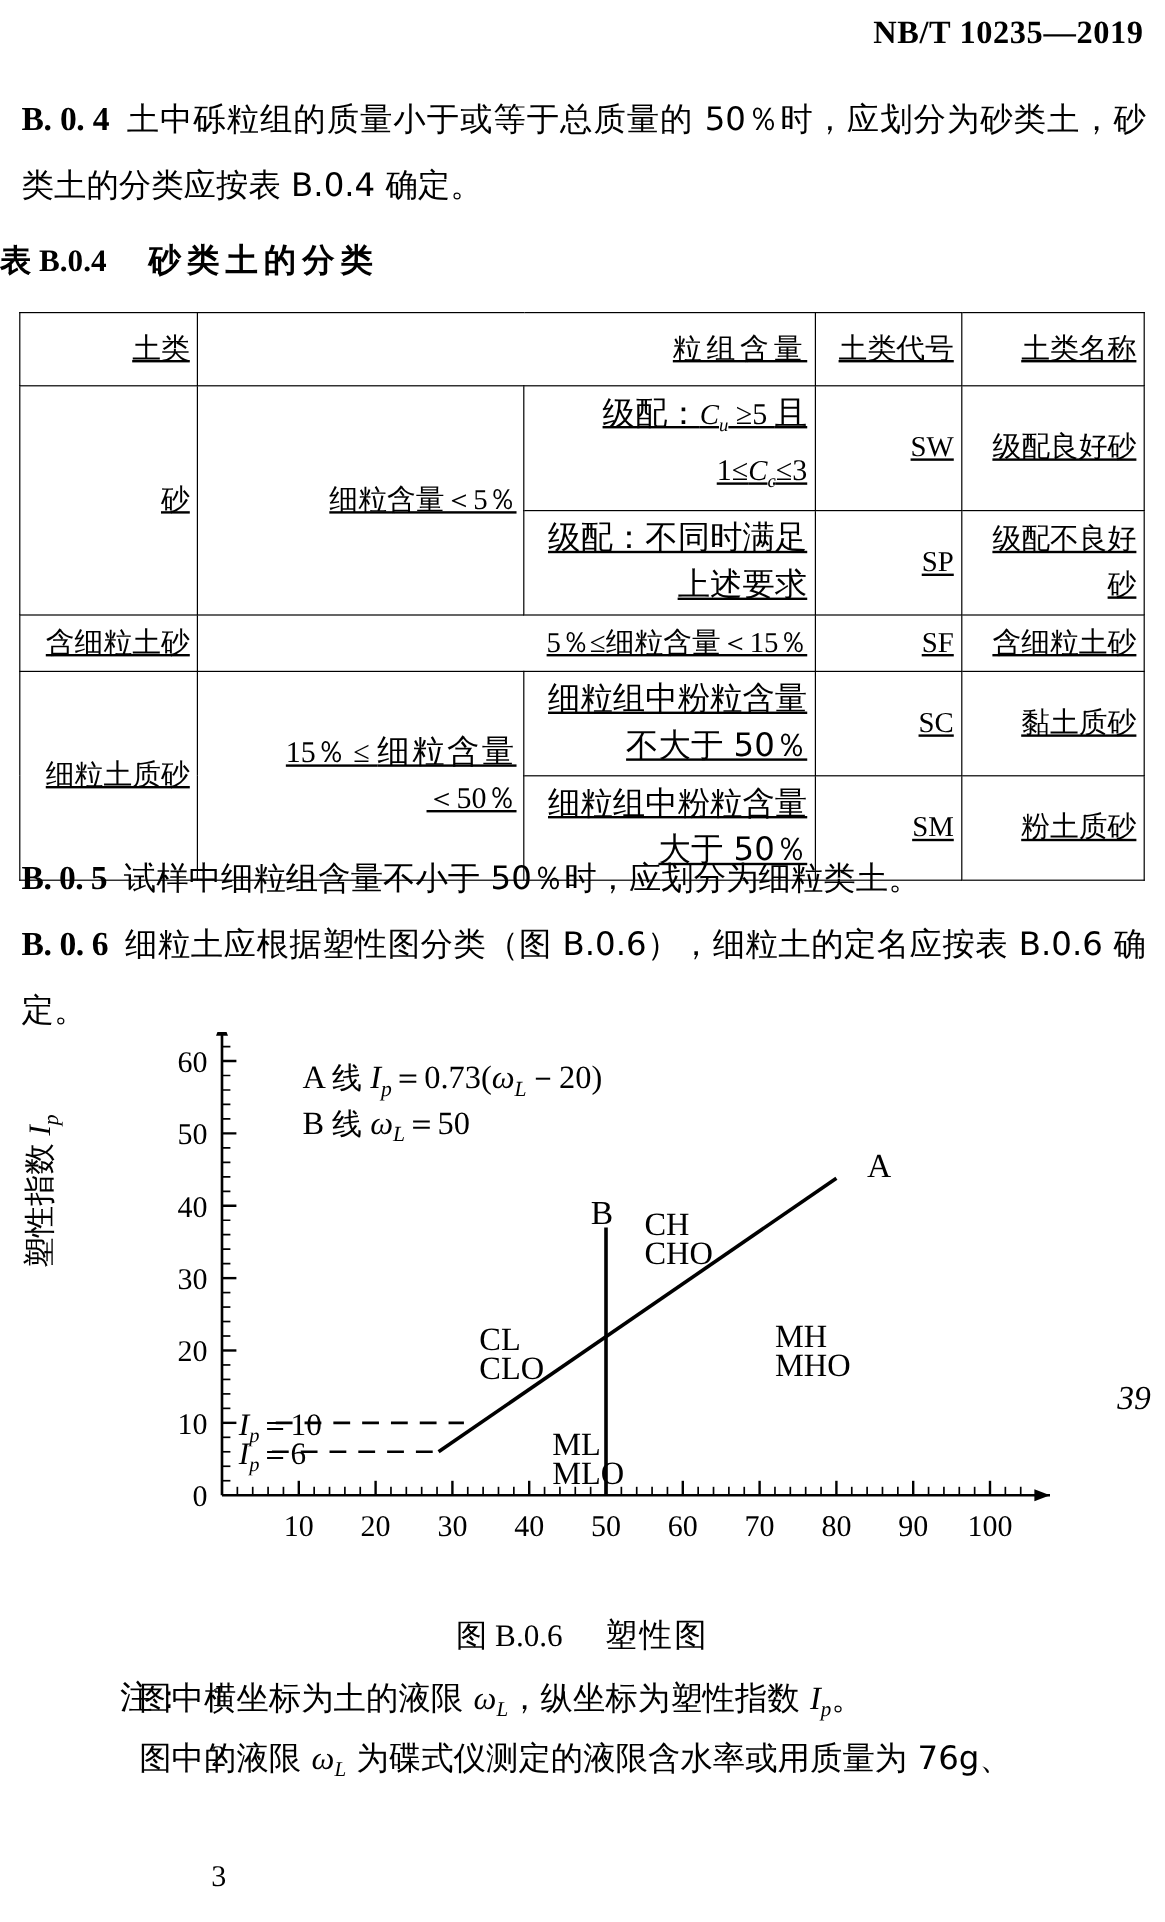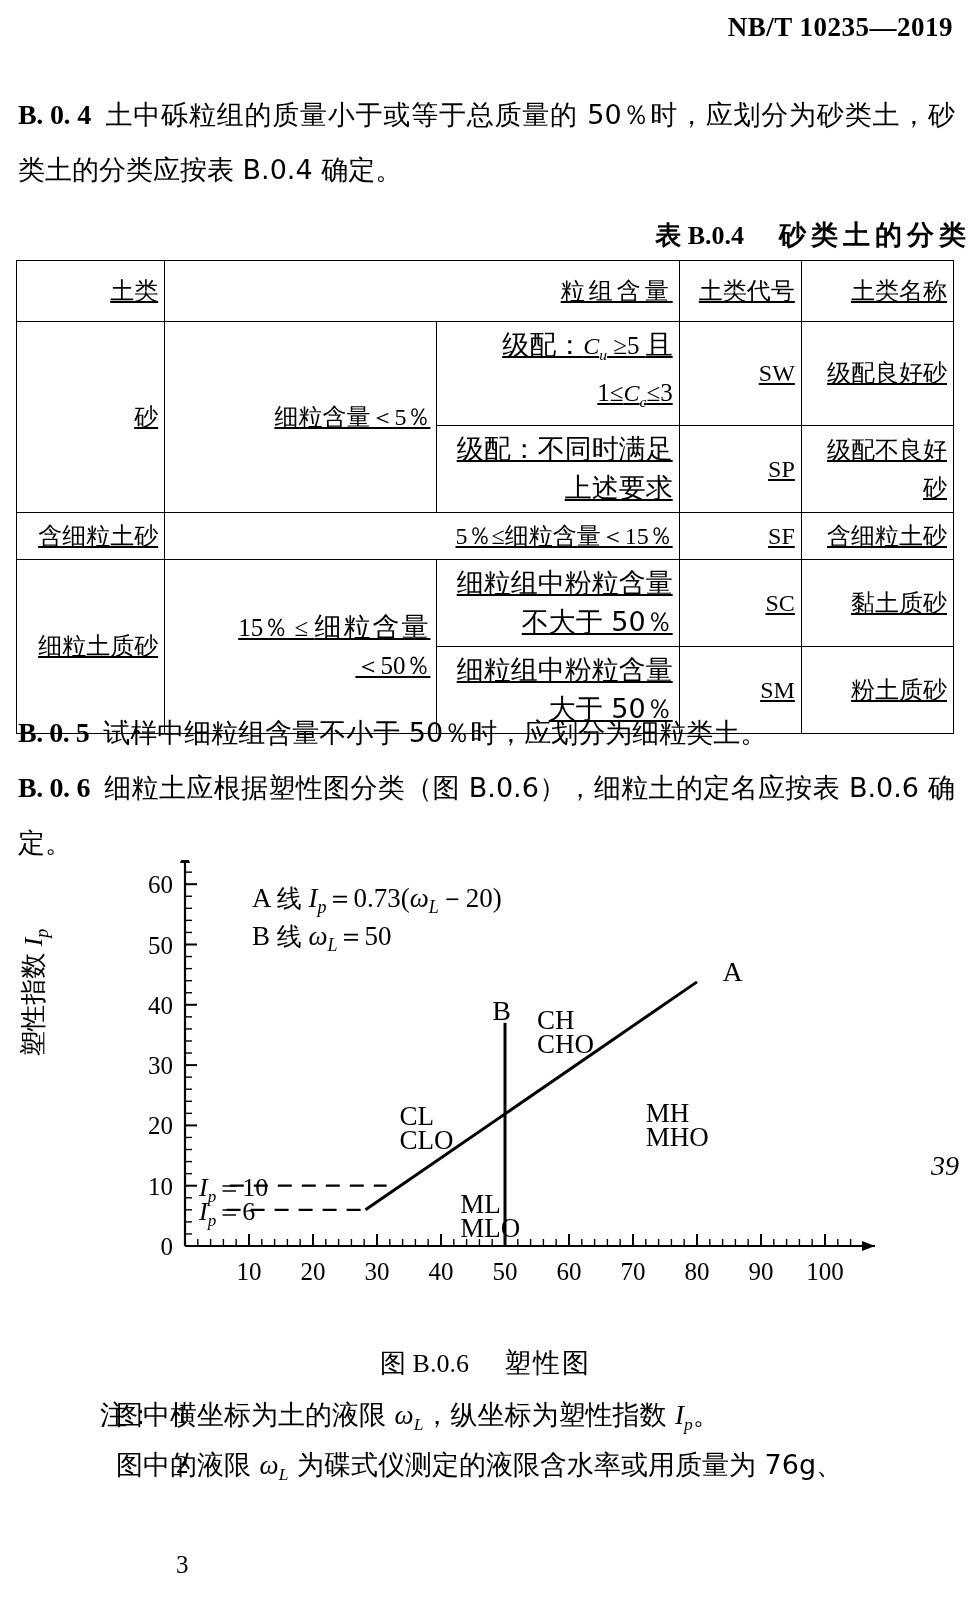--- a/index.html
+++ b/index.html
@@ -49,24 +49,24 @@
   .cn {
     font-family: "DejaVu Sans", "Liberation Sans", sans-serif;
     font-size: 27px;
   }
   .num-lat {
     font-family: "Liberation Serif", "DejaVu Serif", serif;
   }
   
   .table-caption {
     position: absolute;
-    top: 217px;
+    top: 199px;
     left: 0;
     width: 971px;
-    text-align: right;
+    text-align: left;
     font-weight: bold;
     font-size: 26px;
   }
   .table-caption .cn { letter-spacing: 5px; font-weight: bold; }
   
   table.soil {
     position: absolute;
     top: 260px;
     left: 16px;
     width: 938px;
@@ -141,21 +141,21 @@
     font-family: "Liberation Serif", "DejaVu Serif", serif;
   }
 </style>
 </head>
 <body>
 
 <div class="page">
 
   <div class="doc-header">NB/T 10235—2019</div>
 
-  <div class="clause" style="top:87px;">
+  <div class="clause" style="top:72px;">
     <span class="num">B. 0. 4</span><span class="cn">土中砾粒组的质量小于或等于总质量的 50％时，应划分为砂类土，砂类土的分类应按表 B.0.4 确定。</span>
   </div>
 
   <div class="table-caption">
     <span class="num-lat">表 B.0.4</span>
     <span style="display:inline-block;width:22px;"></span>
     <span class="cn">砂类土的分类</span>
   </div>
 
   <table class="soil">

